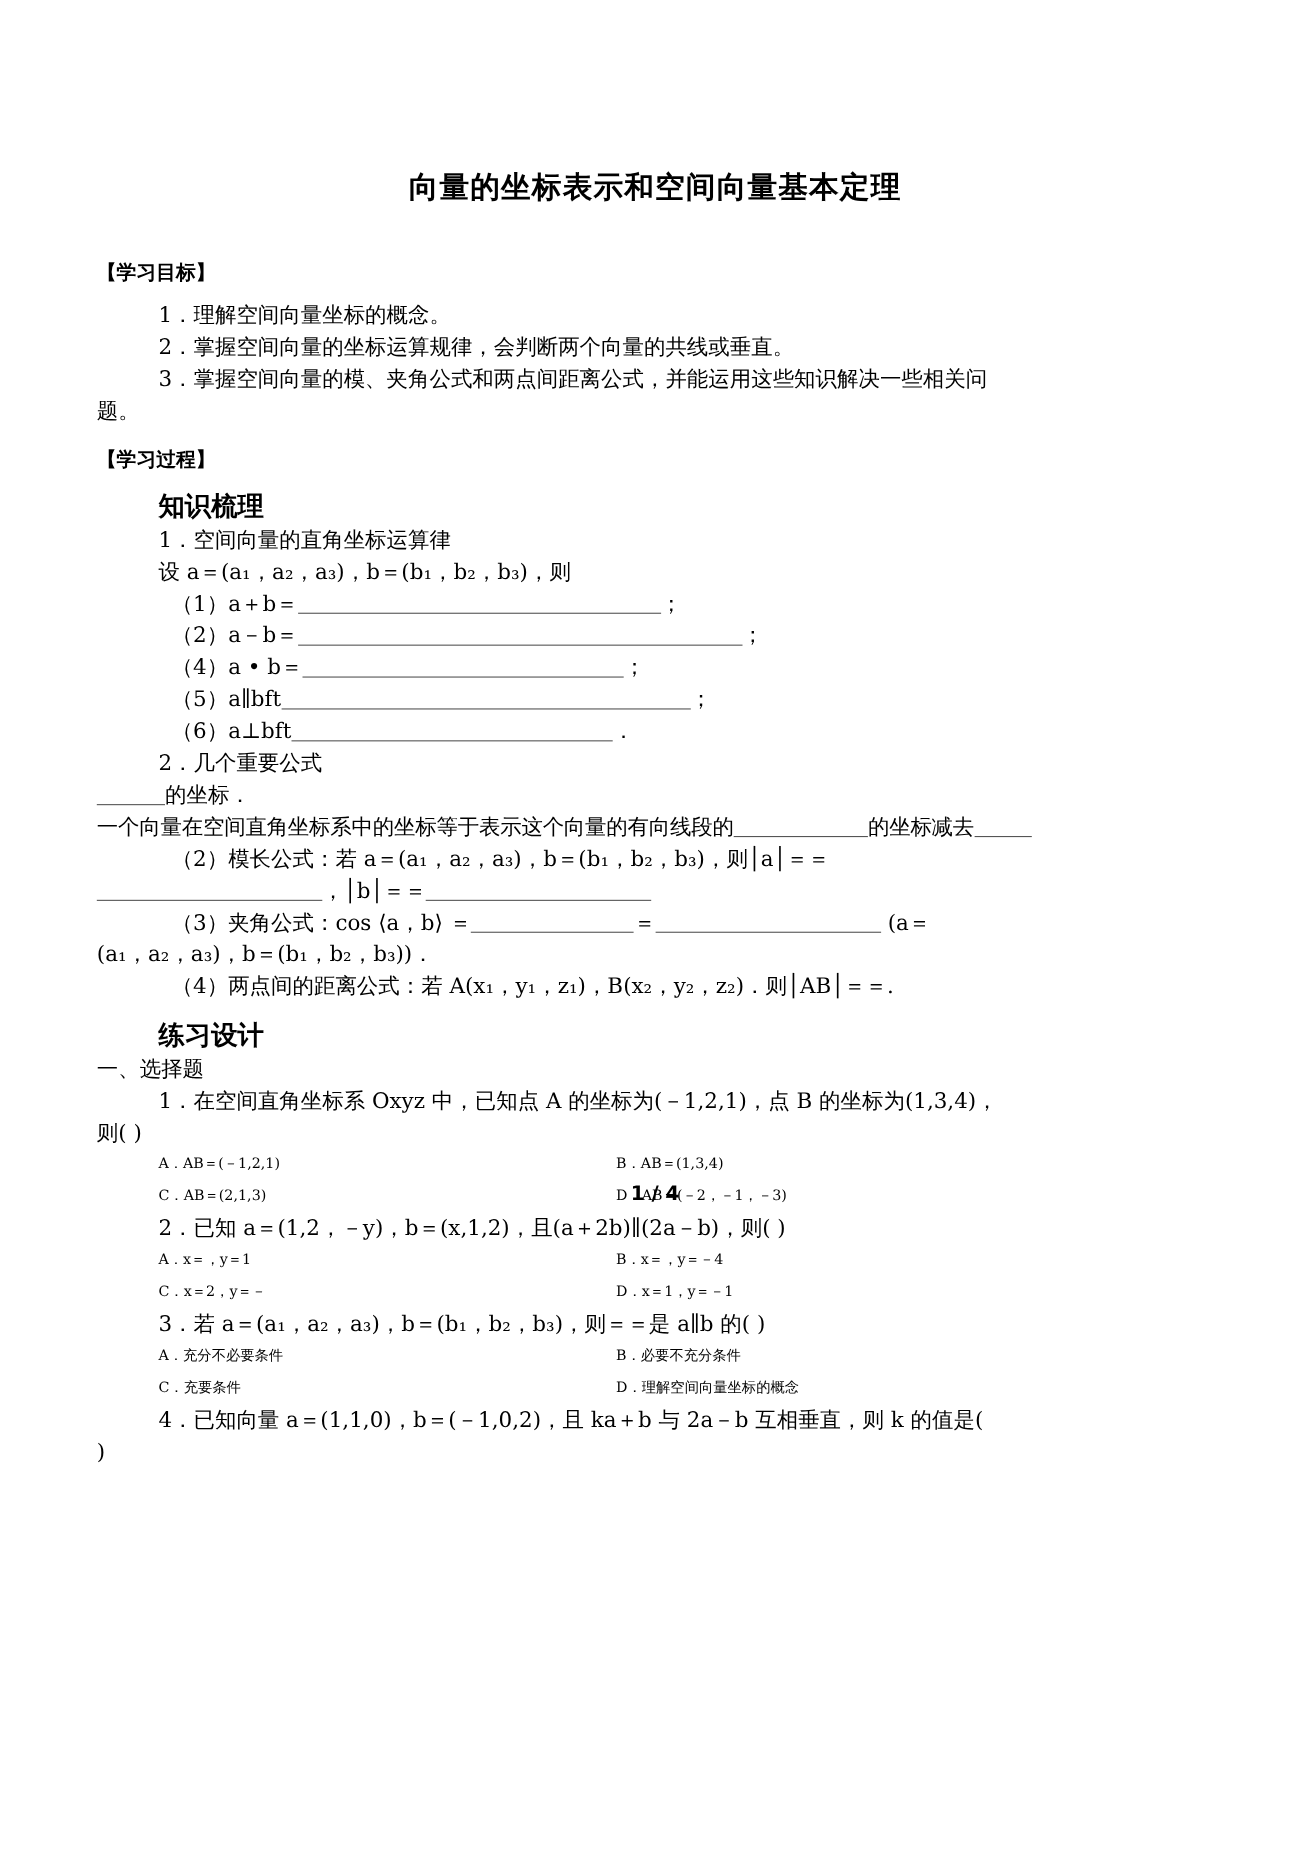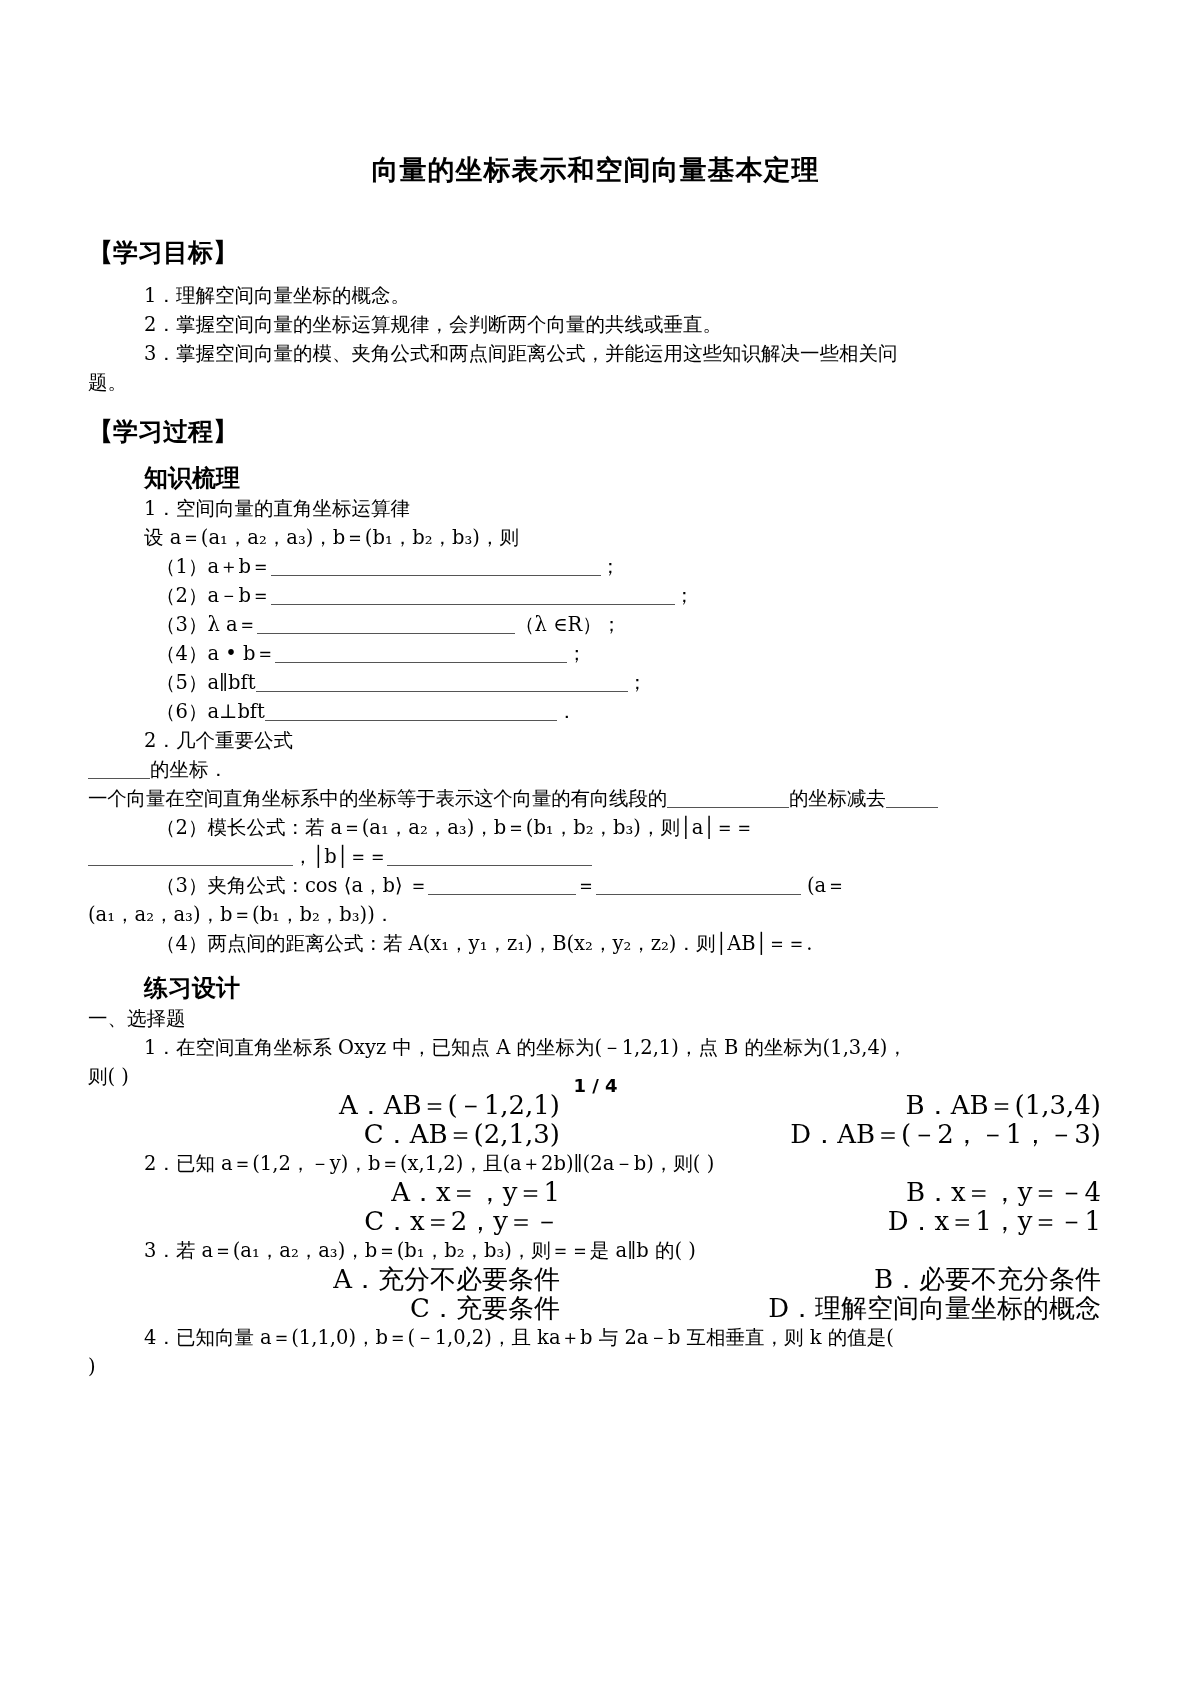--- a/index.html
+++ b/index.html
@@ -28,21 +28,21 @@
     font-weight: bold;
     letter-spacing: 1px;
     margin: 0;
     padding-top: 152px;
     font-family: "DejaVu Sans", "Liberation Sans", sans-serif;
   }
   .content {
     padding: 0 90px 0 88px;
   }
   .section-head {
-    font-size: 25px;
+    font-size: 18px;
     font-weight: bold;
     font-family: "DejaVu Sans", "Liberation Sans", sans-serif;
     margin: 0;
     letter-spacing: 0px;
   }
   .sh-objectives { padding-top: 48px; }
   .sh-process { padding-top: 18px; }
   .sub-head {
     font-size: 24px;
     font-weight: bold;
@@ -72,26 +72,25 @@
   .b-xs { width: 52px; }
   .b-l { width: 205px; }
   .b-260 { width: 258px; }
   .b-290 { width: 292px; }
   .b-330 { width: 330px; }
   .b-370 { width: 372px; }
   .b-400 { width: 404px; }
   .b-120 { width: 122px; }
   .b-145 { width: 148px; }
   .optrow {
-    font-size: 26px;
+    font-size: 13px;
     line-height: 29px;
     display: flex;
     text-indent: 0;
     padding-left: 56px;
-    text-align: right;
   }
   .optrow .oa { width: 416px; flex: 0 0 416px; }
   .optrow .ob { flex: 1 1 auto; }
   .footer {
     position: absolute;
     bottom: 5px;
     left: 0;
     width: 1191px;
     text-align: center;
     font-size: 18px;
@@ -123,21 +122,20 @@
 
     <div class="sub-head">知识梳理</div>
 
     <p class="line ind1">1．空间向量的直角坐标运算律</p>
     <p class="line ind1">设 a＝(a₁，a₂，a₃)，b＝(b₁，b₂，b₃)，则</p>
 
     <p class="line ind2"><span>（1）</span><span>a＋b＝</span><span class="blank b-330"></span><span>；</span></p>
 
     <p class="line ind2"><span>（2）</span><span>a－b＝</span><span class="blank b-400"></span><span>；</span></p>
 
-    <p class="line ind2"><span>（3）</span><span>λ a＝</span><span class="blank b-260"></span><span>（λ ∈R）；</span></p>
 
     <p class="line ind2"><span>（4）</span><span>a • b＝</span><span class="blank b-290"></span><span>；</span></p>
 
     <p class="line ind2"><span>（5）</span><span>a∥bft</span><span class="blank b-370"></span><span>；</span></p>
 
     <p class="line ind2"><span>（6）</span><span>a⊥bft</span><span class="blank b-290"></span><span>．</span></p>
 
     <p class="line ind1">2．几个重要公式</p>
 
 

